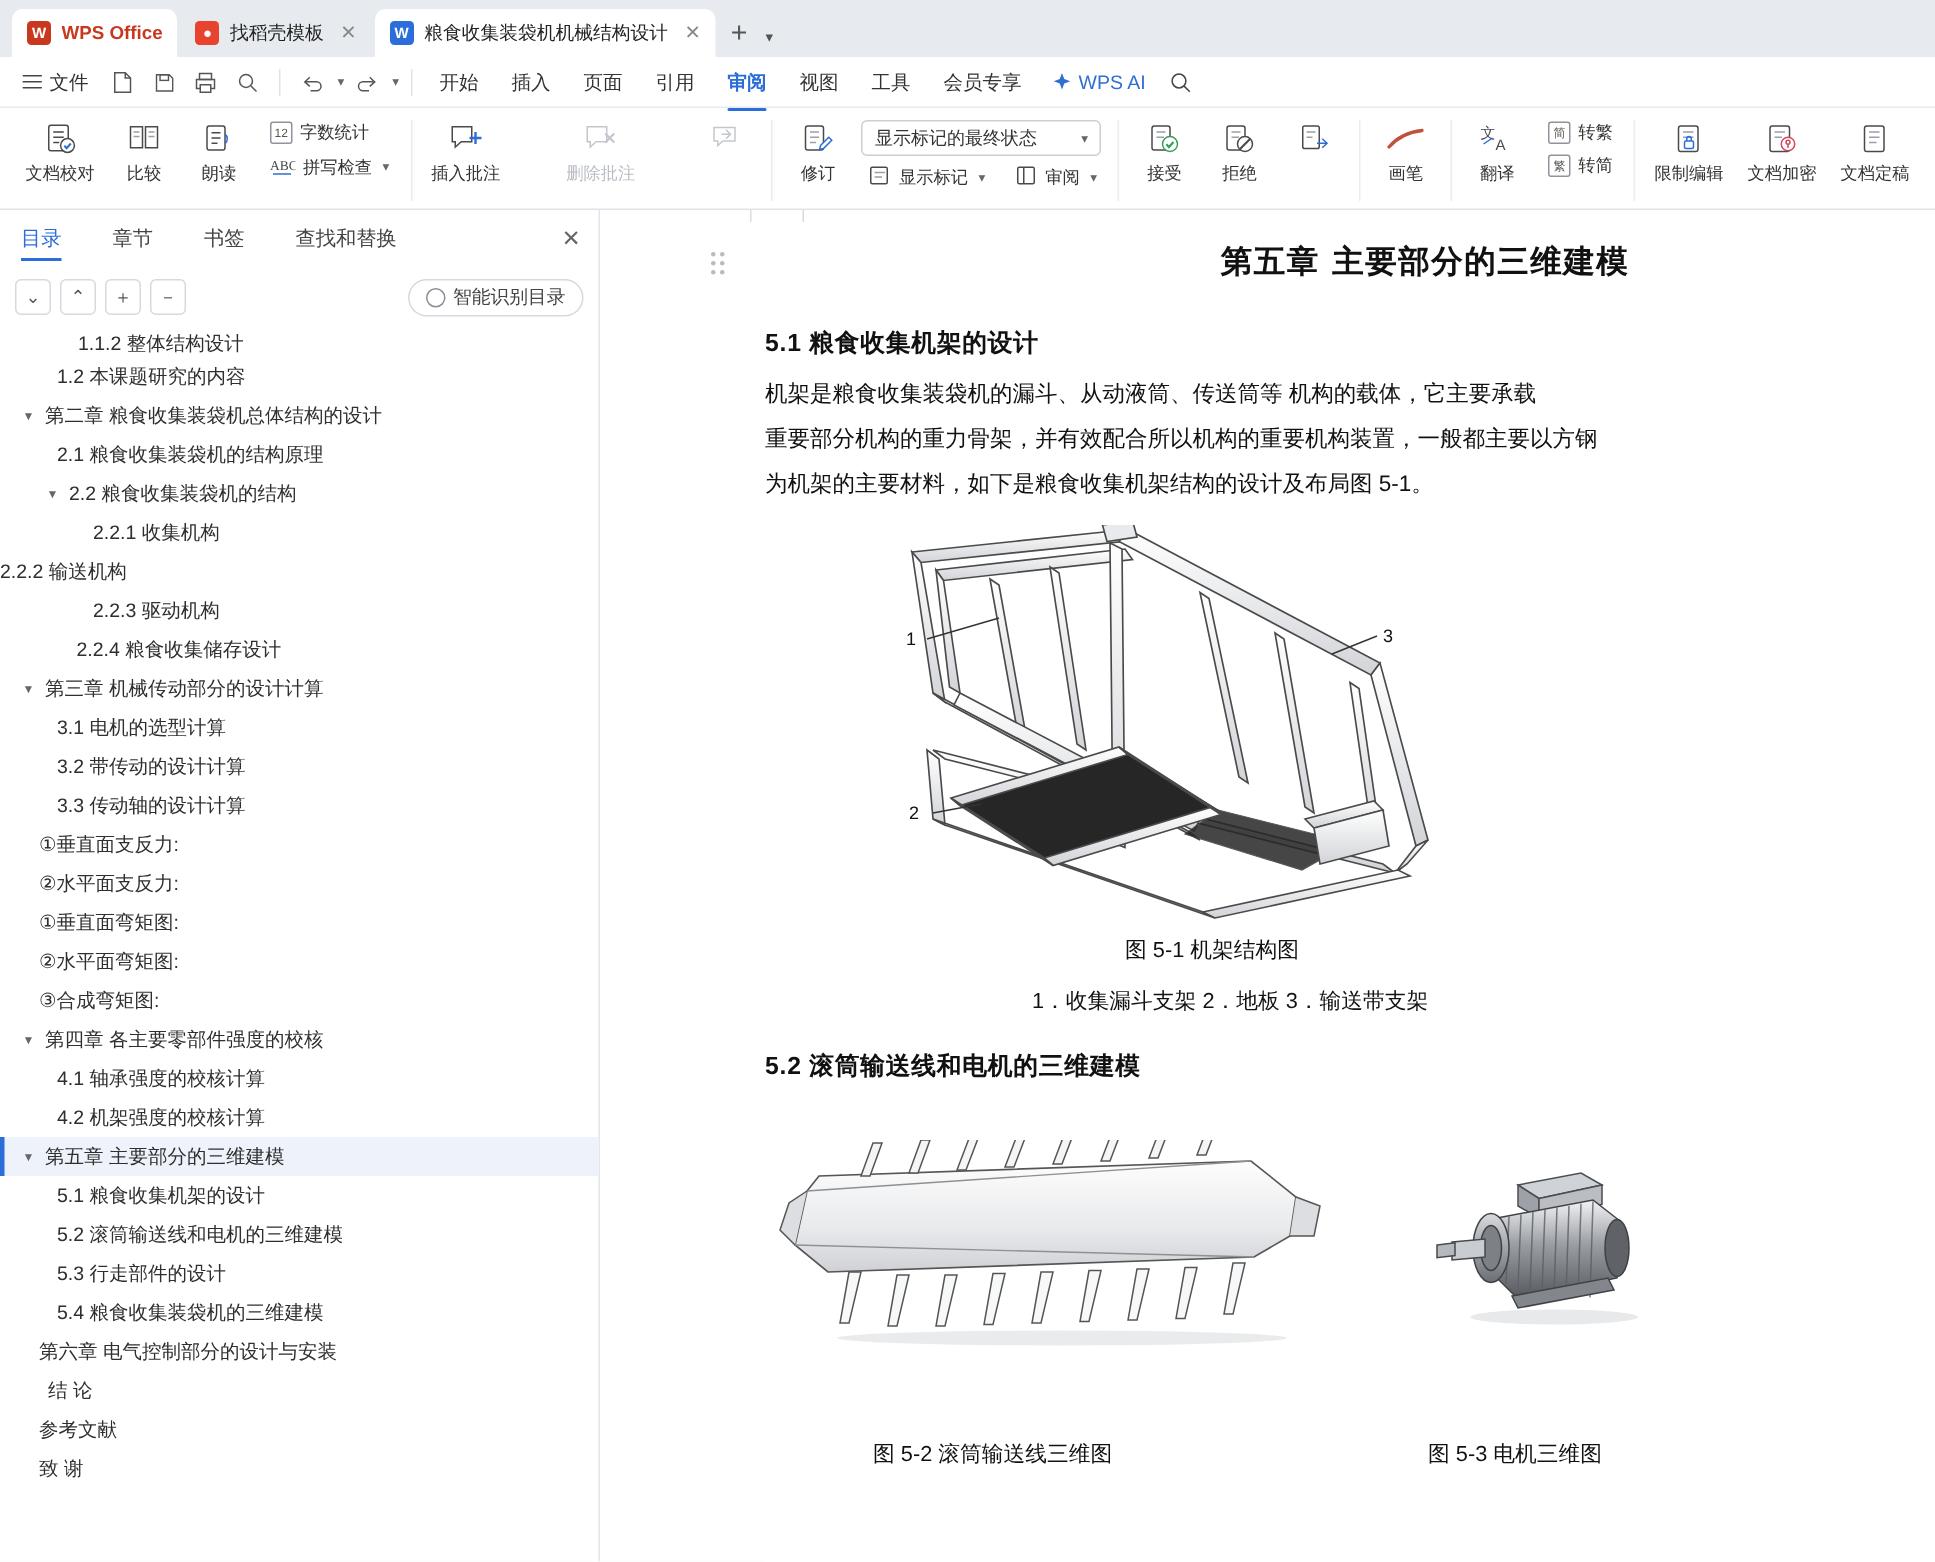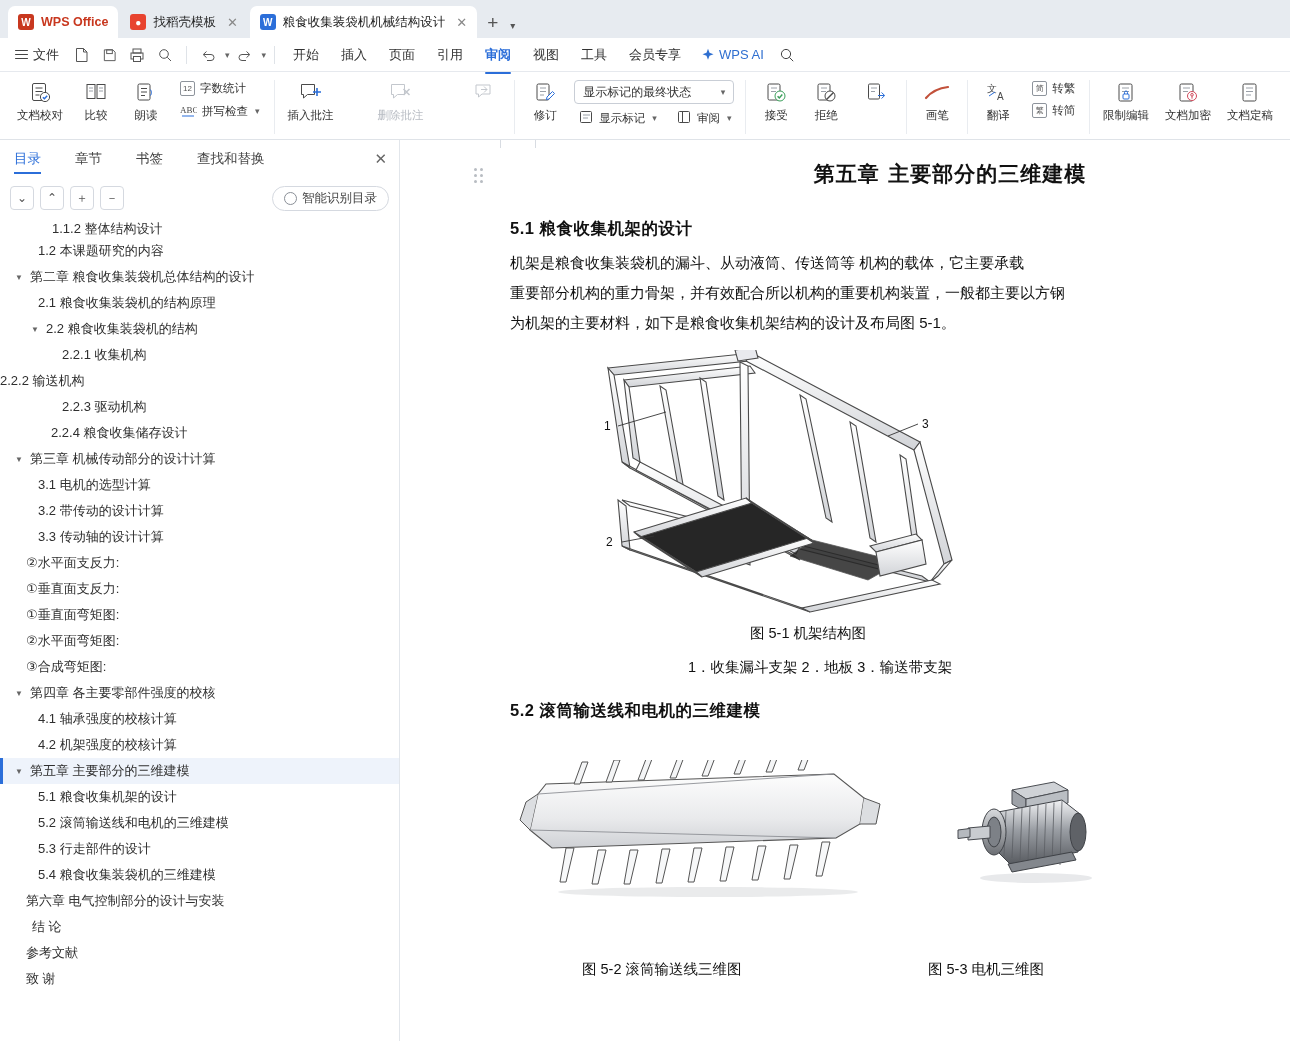--- a/index.html
+++ b/index.html
@@ -536,24 +536,24 @@
         <div class="tocrow" style="padding-left:38px">
             <span>3.1  电机的选型计算</span>
           </div>
         <div class="tocrow" style="padding-left:38px">
             <span>3.2  带传动的设计计算</span>
           </div>
         <div class="tocrow" style="padding-left:38px">
             <span>3.3  传动轴的设计计算</span>
           </div>
         <div class="tocrow" style="padding-left:26px">
+            <span>①垂直面支反力:</span>
+          </div>
+        <div class="tocrow" style="padding-left:26px">
             <span>②水平面支反力:</span>
-          </div>
-        <div class="tocrow" style="padding-left:26px">
-            <span>①垂直面支反力:</span>
           </div>
         <div class="tocrow" style="padding-left:26px">
             <span>①垂直面弯矩图:</span>
           </div>
         <div class="tocrow" style="padding-left:26px">
             <span>②水平面弯矩图:</span>
           </div>
         <div class="tocrow" style="padding-left:26px">
             <span>③合成弯矩图:</span>
           </div>
@@ -777,20 +777,20 @@
           <path d="M8,60 L20,58.5 L20,67 L8,68.5 Z" fill="#b5b9be" stroke="#46494e"></path>
 
           <ellipse cx="128" cy="62" rx="8" ry="19" fill="#5f6267" stroke="#3f4247"></ellipse>
 
           <path d="M58,94 L122,82 L126,90 L62,102 Z" fill="#83878d" stroke="#3f4247"></path>
 
           <ellipse cx="86" cy="108" rx="56" ry="5" fill="#d8dadd" opacity="0.6"></ellipse>
         </svg>
 
         <div class="cap" style="left:182px; top:820px;">图 5-2  滚筒输送线三维图</div>
-        <div class="cap" style="left:528px; top:820px;">图 5-3  电机三维图</div>
+        <div class="cap" style="left:552px; top:820px;">图 5-3  电机三维图</div>
 
       </div>
     </div>
   </div>
 
 
 </div>
 
 </body></html>

